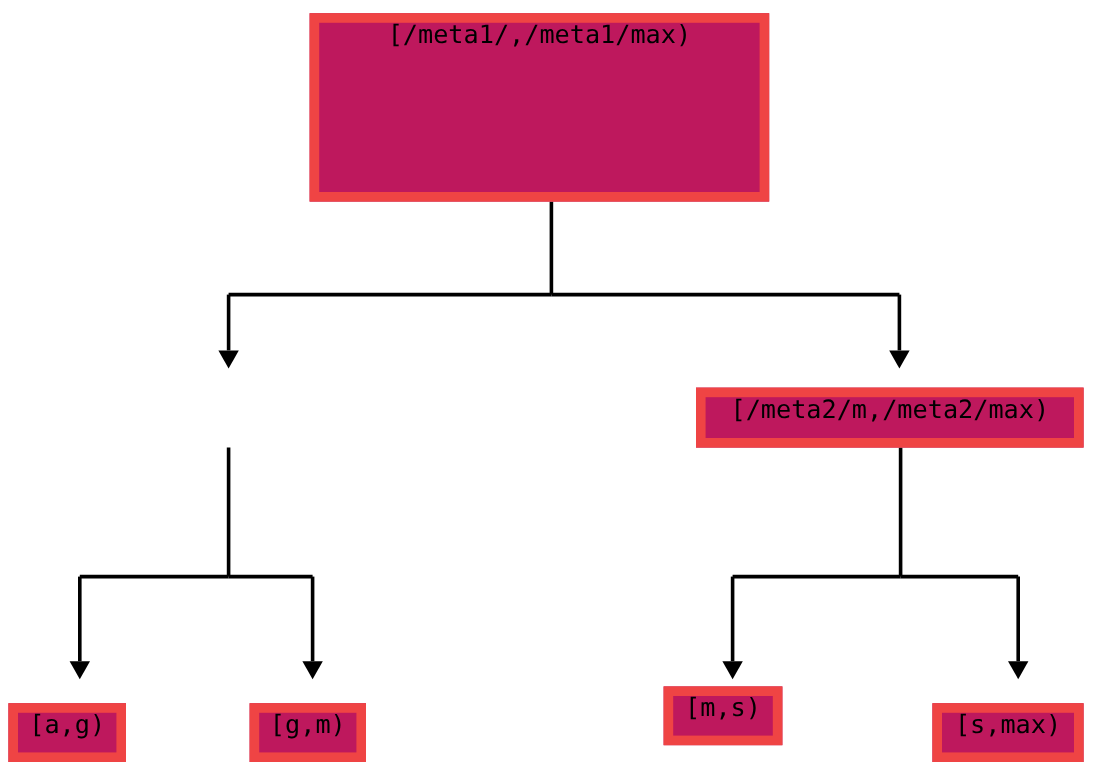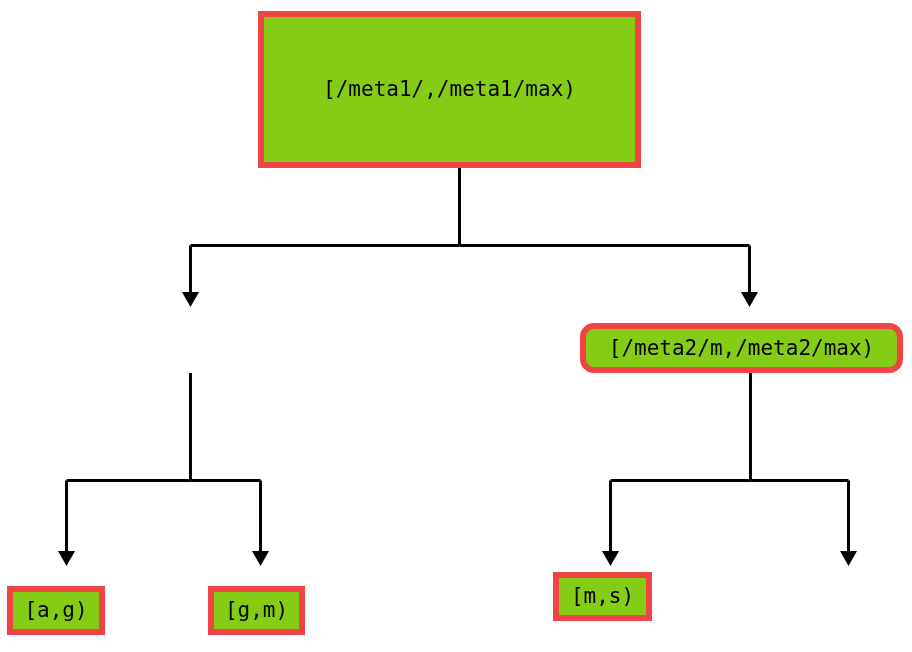--- a/index.html
+++ b/index.html
@@ -23,24 +23,24 @@
   #edge-layer {
     position: absolute;
     left: 0;
     top: 0;
     width: 912px;
     height: 652px;
   }
   .node {
     position: absolute;
     box-sizing: border-box;
-    background: #84cc16;
-    border: 6px solid #ef4444;
+    background: #be185d;
+    border: 8px solid #ef4444;
     display: flex;
-    align-items: center;
+    align-items: flex-start;
     justify-content: center;
     z-index: 2;
   }
   .node-label {
     font-family: "DejaVu Sans Mono", "Liberation Mono", monospace;
     color: #000000;
     white-space: pre;
     line-height: 1;
     letter-spacing: 0px;
   }
@@ -58,21 +58,20 @@
     left: 20px;
     top: 323px;
     width: 325px;
     height: 50px;
   }
   #node-meta2-high {
     left: 580px;
     top: 323px;
     width: 323px;
     height: 50px;
-    border-radius: 14px;
   }
   #node-meta2-low .node-label,
   #node-meta2-high .node-label { font-size: 21px; }
 
   
   #node-leaf-ag {
     left: 7px;
     top: 586px;
     width: 98px;
     height: 49px;
@@ -168,14 +167,17 @@
   </div>
 
   <div class="node" id="node-leaf-gm">
     <span class="node-label">[g,m)</span>
   </div>
 
   <div class="node" id="node-leaf-ms">
     <span class="node-label">[m,s)</span>
   </div>
 
+  <div class="node" id="node-leaf-smax">
+    <span class="node-label">[s,max)</span>
+  </div>
 
 </div>
 
 </body></html>

